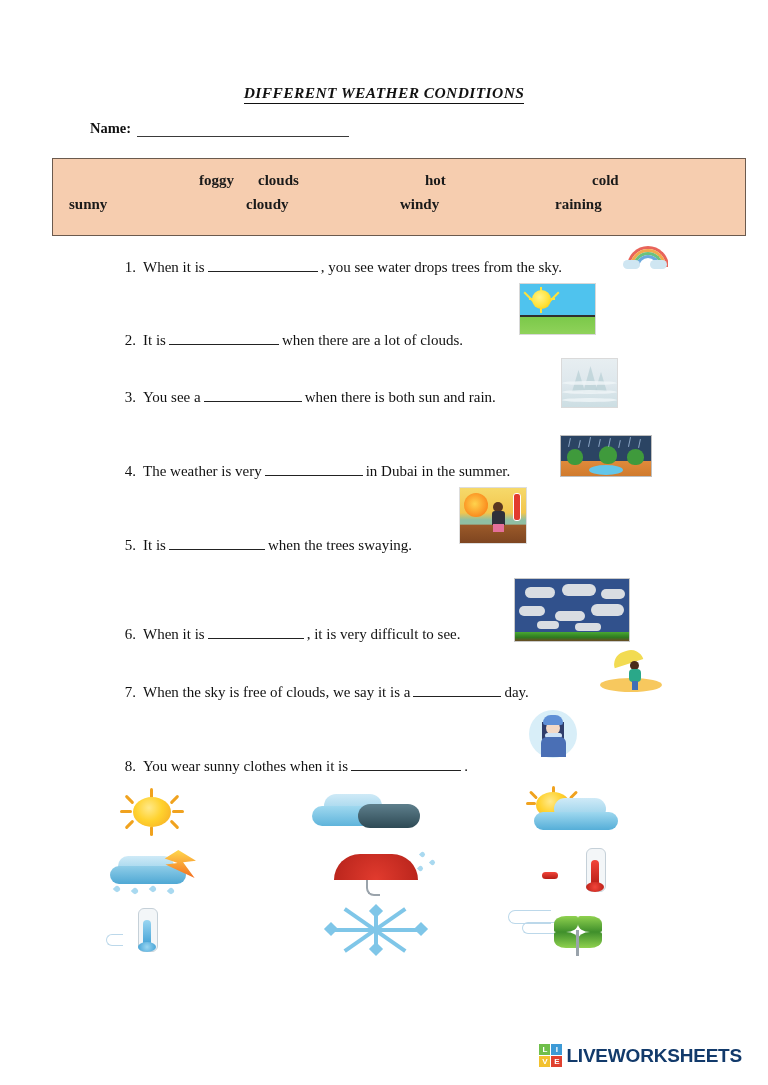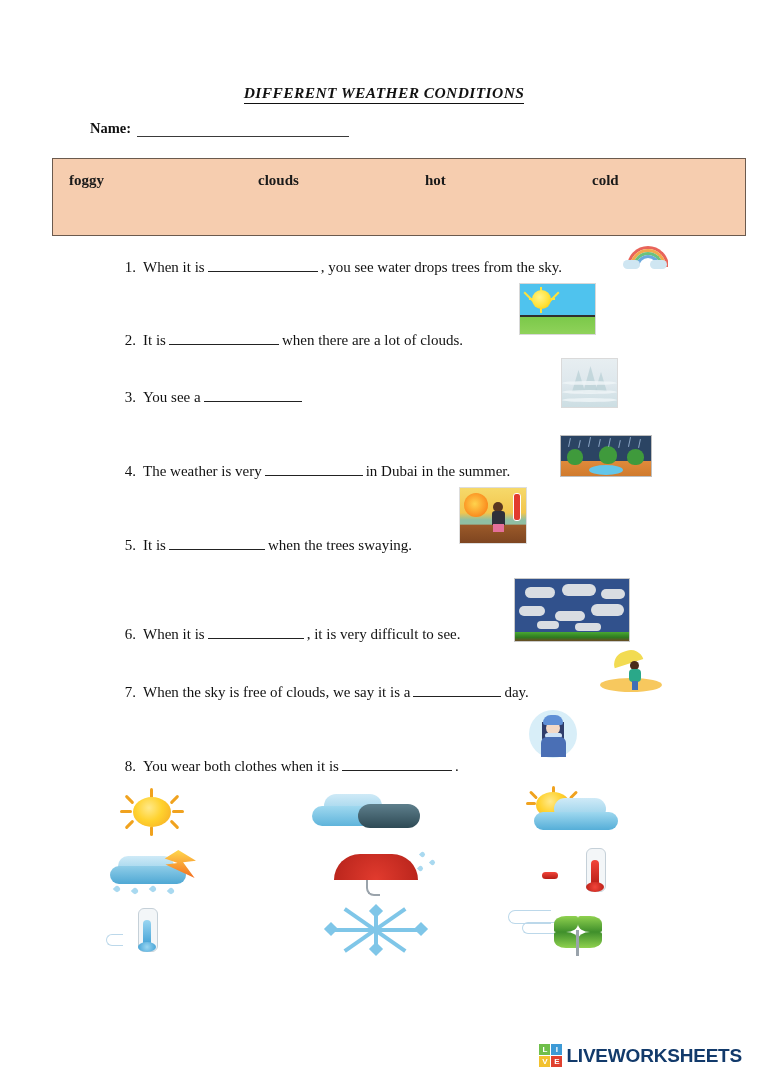--- a/index.html
+++ b/index.html
@@ -65,21 +65,21 @@
   .wb-row {
     display: flex;
     height: 24px;
     align-items: center;
   }
   .wb-cell {
     font-weight: bold;
     font-size: 15px;
     color: #1a1a1a;
   }
-  .wb-r1 .c1 { margin-left: 16px; width: 165px; }
+  .wb-r1 .c1 { margin-left: 16px; width: 165px; text-align: right; }
   .wb-r1 .c2 { width: 152px; }
   .wb-r1 .c3 { width: 155px; }
   .wb-r1 .c4 { width: 120px; }
   .wb-r2 .c1 { margin-left: 16px; width: 165px; }
   .wb-r2 .c2 { width: 152px; text-align: left; padding-left: 12px; }
   .wb-r2 .c3 { width: 155px; text-align: left; padding-left: 2px; }
   .wb-r2 .c4 { width: 120px; }
   .wb-r1 .c2 { padding-left: 24px; }
   .wb-r1 .c3 { padding-left: 15px; }
   .wb-r1 .c4 { padding-left: 12px; }
@@ -407,20 +407,26 @@
   <span class="name-blank"></span>
 </div>
 
 <div class="wordbank">
   <div class="wb-row wb-r1">
     <span class="wb-cell c1">foggy</span>
     <span class="wb-cell c2">clouds</span>
     <span class="wb-cell c3">hot</span>
     <span class="wb-cell c4">cold</span>
   </div>
+  <div class="wb-row wb-r2">
+    <span class="wb-cell c1">sunny</span>
+    <span class="wb-cell c2">cloudy</span>
+    <span class="wb-cell c3">windy</span>
+    <span class="wb-cell c4">raining</span>
+  </div>
 </div>
 
 <div class="q" style="left:114px; top:258px;">
   <span class="q-num">1.</span>
   <span>When it is</span>
   <span class="blank" style="width:110px;"></span>
   <span>, you see water drops trees from the sky.</span>
 </div>
 
 <div class="pic pic-rainbow" style="left:622px; top:241px; width:46px; height:30px;">
@@ -444,20 +450,21 @@
   <div class="ray" style="left:9px;  top:14px; width:26px; height:2px;"></div>
   <div class="ray" style="left:11px; top:5px;  width:2px;  height:22px; transform:rotate(-45deg);"></div>
   <div class="ray" style="left:30px; top:5px;  width:2px;  height:22px; transform:rotate(45deg);"></div>
   <div class="sun-ball" style="left:12px; top:6px; width:19px; height:19px;"></div>
 </div>
 
 <div class="q" style="left:114px; top:388px;">
   <span class="q-num">3.</span>
   <span>You see a</span>
   <span class="blank" style="width:98px;"></span>
+  <span>when there is both sun and rain.</span>
 </div>
 
 <div class="pic pic-foggy" style="left:561px; top:358px; width:55px; height:48px;">
   <div class="fog-tree" style="left:10px; top:11px; width:13px; height:22px;"></div>
   <div class="fog-tree" style="left:21px; top:7px;  width:15px; height:27px;"></div>
   <div class="fog-tree" style="left:33px; top:13px; width:12px; height:20px;"></div>
   <div class="fog-band" style="top:22px;"></div>
   <div class="fog-band" style="top:31px;"></div>
   <div class="fog-band" style="top:39px;"></div>
 </div>
@@ -529,21 +536,21 @@
 <div class="pic pic-windy" style="left:598px; top:648px; width:66px; height:48px;">
   <div class="wd-sand" style="left:2px; top:30px; width:62px; height:14px;"></div>
   <div class="wd-umbrella" style="left:14px; top:3px; width:30px; height:13px;"></div>
   <div class="wd-head" style="left:32px; top:13px; width:9px; height:9px;"></div>
   <div class="wd-body" style="left:31px; top:21px; width:12px; height:13px;"></div>
   <div class="wd-legs" style="left:34px; top:33px; width:6px; height:9px;"></div>
 </div>
 
 <div class="q" style="left:114px; top:757px;">
   <span class="q-num">8.</span>
-  <span>You wear both clothes when it is</span>
+  <span>You wear sunny clothes when it is</span>
   <span class="blank" style="width:110px;"></span>
   <span>.</span>
 </div>
 
 <div class="pic pic-cold" style="left:523px; top:708px; width:60px; height:52px;">
   <div class="cd-halo" style="left:6px; top:2px; width:48px; height:48px;"></div>
   <div class="cd-hair" style="left:19px; top:14px; width:22px; height:24px;"></div>
   <div class="cd-face" style="left:23px; top:13px; width:14px; height:14px;"></div>
   <div class="cd-hat" style="left:20px; top:7px;  width:20px; height:10px;"></div>
   <div class="cd-scarf" style="left:22px; top:25px; width:17px; height:5px;"></div>

